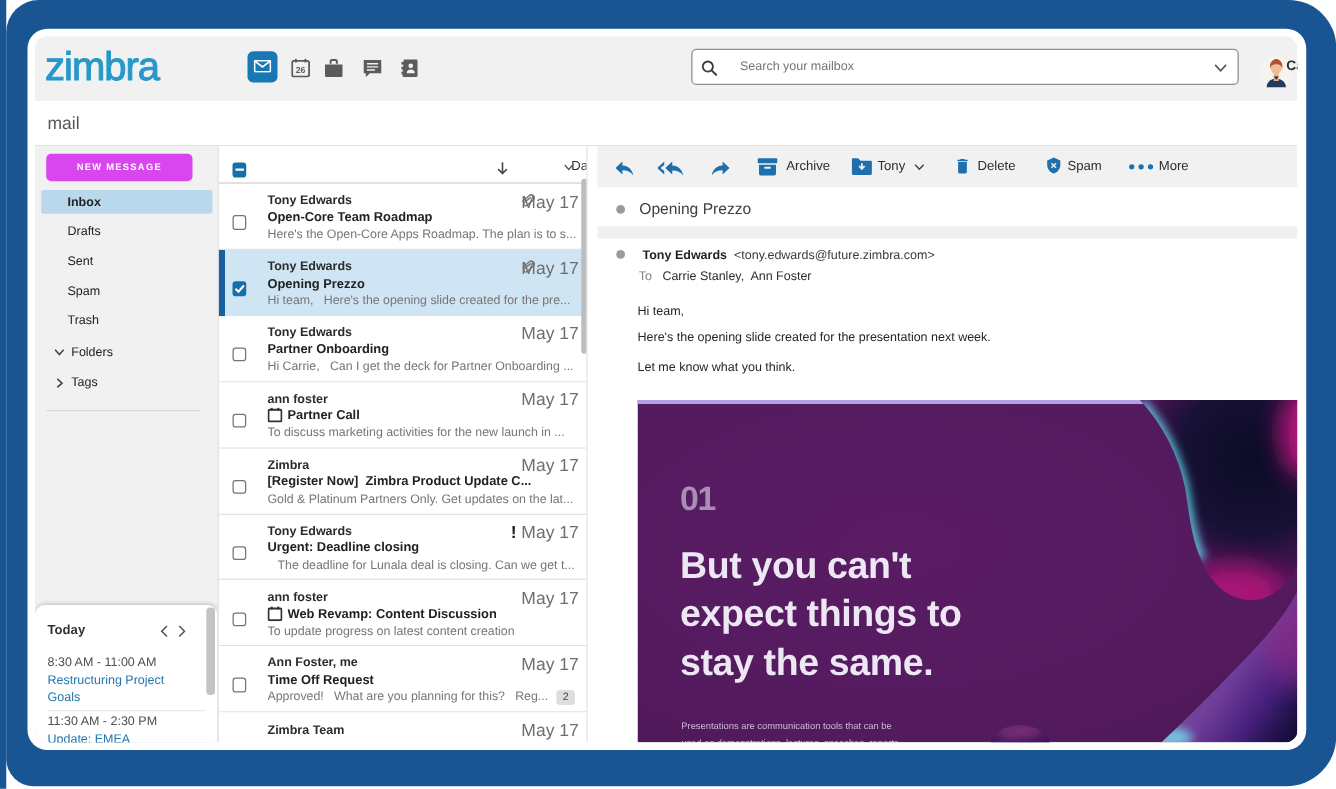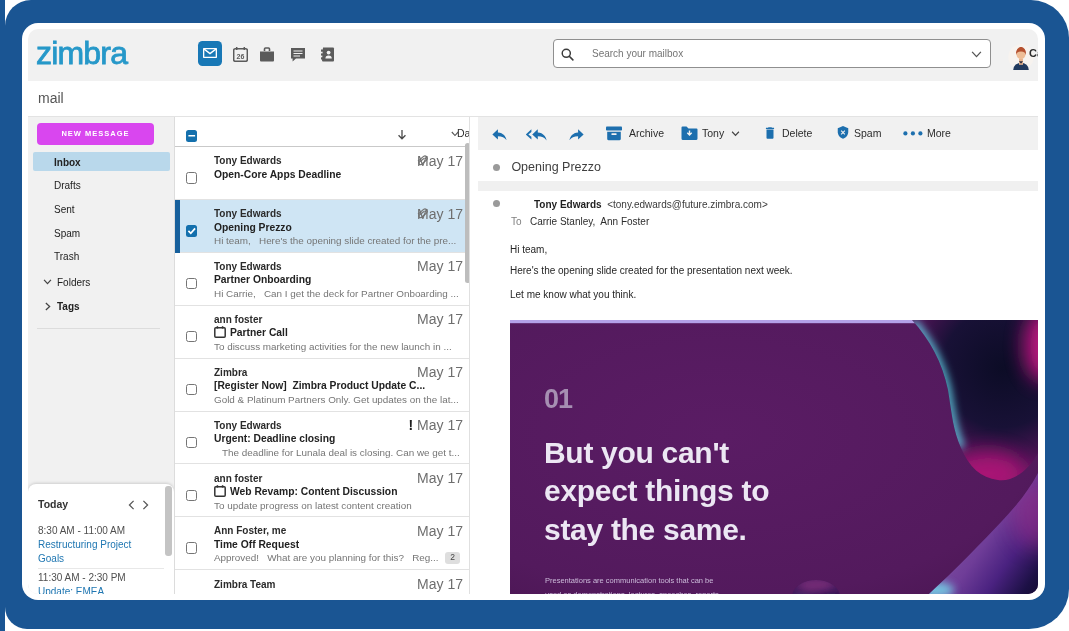--- a/index.html
+++ b/index.html
@@ -186,21 +186,21 @@
     <div class="nav" style="top:87.5px;">Sent</div>
     <div class="nav" style="top:111px;">Spam</div>
     <div class="nav" style="top:134.5px;">Trash</div>
     <svg style="position:absolute;left:14px;top:162.5px" width="11" height="6" viewBox="0 0 10 7">
         <path d="M1,1 L5,5.4 L9,1" fill="none" stroke="#444" stroke-width="1.5"></path>
       </svg>
     <div class="nav" style="left:29px; top:160.5px;">Folders</div>
     <svg style="position:absolute;left:17px;top:185.5px" width="6" height="9" viewBox="0 0 7 10">
         <path d="M1,1 L5.4,5 L1,9" fill="none" stroke="#444" stroke-width="1.5"></path>
       </svg>
-    <div class="nav" style="left:29px; top:184.5px;font-weight:bold;">Tags</div>
+    <div class="nav" style="left:29px; top:184.5px;">Tags</div>
     <div style="position:absolute;left:9px;top:211px;width:123px;height:1px;background:#dcdcdc;"></div>
   </div>
   <div id="calpanel">
     <div class="cal" style="top:15px;font-weight:bold;color:#333;font-size:10.5px;">Today</div>
     <svg style="position:absolute;left:100px;top:16px" width="7" height="10" viewBox="0 0 8 12">
         <path d="M6.5,1 L1.5,6 L6.5,11" fill="none" stroke="#555" stroke-width="1.5"></path>
       </svg>
     <svg style="position:absolute;left:114px;top:16px" width="7" height="10" viewBox="0 0 8 12">
         <path d="M1.5,1 L6.5,6 L1.5,11" fill="none" stroke="#555" stroke-width="1.5"></path>
       </svg>
@@ -221,21 +221,22 @@
           <path d="M6.5,1 V12 M2,8 L6.5,12.6 L11,8" fill="none" stroke="#4a4a4a" stroke-width="1.7"></path>
         </svg>
       <div style="position:absolute;left:250px;top:10px;font-size:10.5px;color:#2f2f2f;padding-left:32px;">Date</div>
       <svg style="position:absolute;left:276px;top:14px" width="8" height="6" viewBox="0 0 10 7">
           <path d="M1,1 L5,5.4 L9,1" fill="none" stroke="#555" stroke-width="1.4"></path>
         </svg>
     </div>
     <div class="row" style="top:30.6px;">
       <div class="cb"></div>
       <div class="sender">Tony Edwards</div>
-        <div class="subj">Open-Core Apps Deadline</div>
+        <div class="subj">Open-Core Team Roadmap</div>
+      <div class="prev">Here's the Open-Core Apps Roadmap. The plan is to s...</div>
       <svg class="clip" width="14" height="13" viewBox="0 0 14 13">
           <path d="M2,7.2 L7.5,2.4 a2.4,2.4 0 0 1 3.3,3.4 L5.6,10.2 a1.55,1.55 0 0 1 -2.2,-2.2 L8.6,3.9" stroke="#787878" fill="none" stroke-width="1.25"></path>
         </svg>
       <div class="date">May 17</div>
     </div>
     <div class="row sel" style="top:83.5px;">
       <div class="selbar"></div>
       <div class="cbon" style="top:25px;"><svg width="11.5" height="11.5" viewBox="0 0 12 12">
             <path d="M2.5,6.2 L5,8.7 L9.5,3.5" fill="none" stroke="#fff" stroke-width="1.8"></path>
           </svg></div>
@@ -347,21 +348,21 @@
       </svg>
     <div class="tlbl" style="left:449px;">More</div>
   </div>
   <div id="subjrow">
     <div class="dot" style="left:14.5px;top:13.5px;"></div>
     <div style="position:absolute;left:33.4px;top:9.5px;font-size:12.5px;color:#3f3f3f;">Opening Prezzo</div>
   </div>
   <div id="graygap"></div>
   <div id="msgarea">
     <div class="dot" style="left:14.7px;top:9.7px;"></div>
-    <div style="position:absolute;left:36px;top:8px;font-size:10px;line-height:11px;margin-left:20px;"><b style="color:#1f1f1f;">Tony Edwards</b>&nbsp; <span style="color:#3a3a3a;">&lt;tony.edwards@future.zimbra.com&gt;</span></div>
+    <div style="position:absolute;left:36px;top:8px;font-size:10px;line-height:11px;"><b style="color:#1f1f1f;">Tony Edwards</b>&nbsp; <span style="color:#3a3a3a;">&lt;tony.edwards@future.zimbra.com&gt;</span></div>
     <div style="position:absolute;left:33px;top:25.2px;font-size:10px;line-height:11px;"><span style="color:#808080;margin-top:31px;">To</span>&nbsp;&nbsp; <span style="color:#2d2d2d;">Carrie Stanley,&nbsp; Ann Foster</span></div>
     <div class="body" style="top:53.4px;">Hi team,</div>
     <div class="body" style="top:74.9px;">Here's the opening slide created for the presentation next week.</div>
     <div class="body" style="top:98.6px;">Let me know what you think.</div>
   </div>
   <svg id="slide" width="528" height="274" viewBox="0 0 528 274">
     <defs>
       <radialGradient id="bgG" cx="42%" cy="45%" r="80%">
         <stop offset="0%" stop-color="#63246e"></stop>
         <stop offset="60%" stop-color="#5a1f64"></stop>

